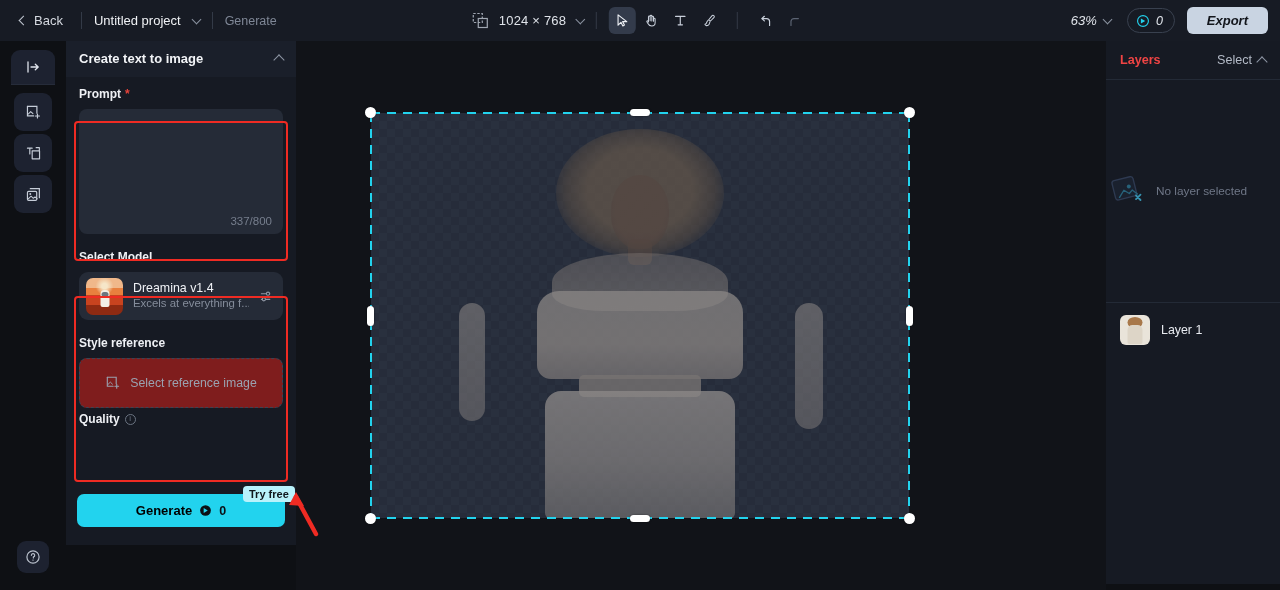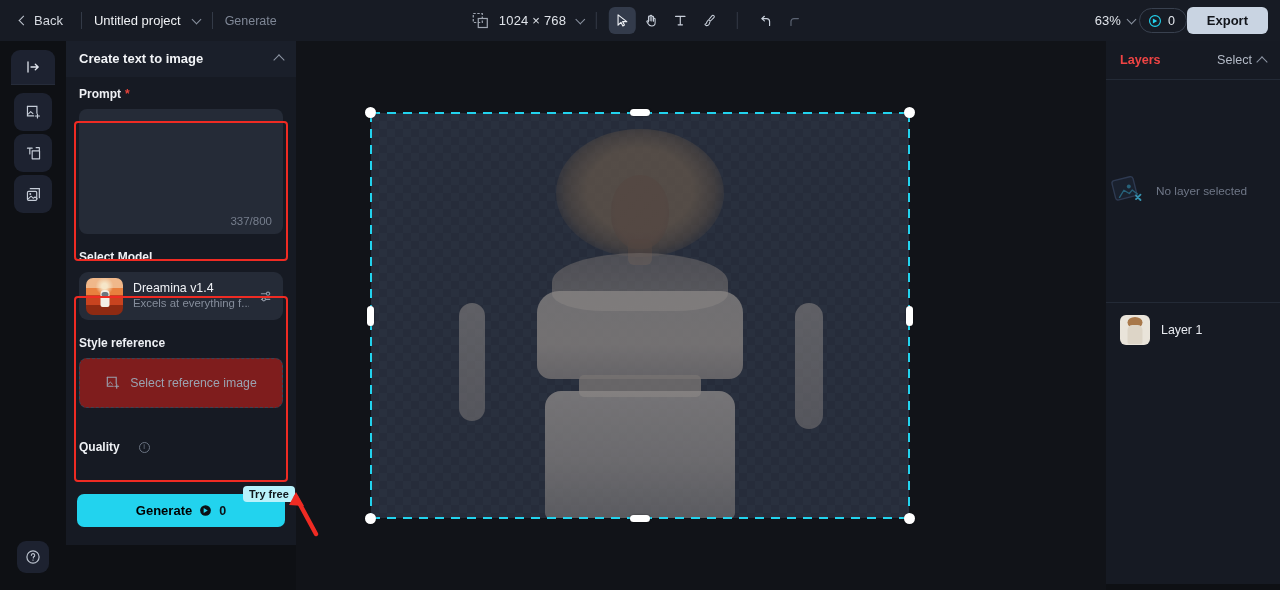--- a/index.html
+++ b/index.html
@@ -43,21 +43,21 @@
   .tool {
     width: 27px; height: 27px; border-radius: 6px;
     display: flex; align-items: center; justify-content: center;
     cursor: pointer;
   }
   .tool.active { background: #333b4b; }
   .tool svg { display: block; }
 
   .tb-right {
     position: absolute; right: 12px; top: 0; height: 100%;
-    display: flex; align-items: center; 
+    display: flex; align-items: center; gap: 12px; font-style: italic;
   }
   .zoom-box { display: flex; align-items: center; gap: 7px; font-size: 13px; color: #dfe3e9; cursor: pointer; padding: 3px 4px; }
   .credit-pill {
     display: flex; align-items: center; gap: 6px;
     border: 1px solid #39414f; border-radius: 14px;
     height: 25px; padding: 0 11px 0 8px; cursor: pointer;
   }
   .credit-num { font-size: 12.5px; color: #e3e7ed; }
   .export-btn {
     background: #c9d4e2; color: #12151b; font-weight: bold; font-size: 13px;
@@ -152,21 +152,21 @@
     white-space: nowrap; overflow: hidden; text-overflow: clip; }
   .sliders-ico { width: 15px; height: 15px; flex: 0 0 15px; opacity: .75; cursor: pointer; }
 
   .ref-drop {
     margin-top: 8px; height: 50px; border: 1px dashed #3c4453; border-radius: 8px;
     display: flex; align-items: center; justify-content: center; gap: 9px;
     cursor: pointer; background: #7f1d1d;
   }
   .ref-drop-text { font-size: 12.3px; color: #9aa2b0; }
 
-  .quality-row { display: flex; align-items: center; gap: 19px; margin-top: 32px; }
+  .quality-row { display: flex; align-items: center; gap: 5px; margin-top: 4px; }
   .quality-label { font-size: 12px; font-weight: bold; color: #eef0f4; }
   .info-ico { width: 11px; height: 11px; border: 1px solid #6b7482; border-radius: 50%;
     font-size: 8px; color: #6b7482; display: flex; align-items: center; justify-content: center; line-height: 1; }
 
   
   .anno { position: absolute; border: 2px solid #ef2b23; border-radius: 4px; pointer-events: none; z-index: 30; }
   .anno-prompt { left: 74px; top: 121px; width: 214px; height: 140px; }
   .anno-model { left: 74px; top: 296px; width: 214px; height: 186px; }
 
   

